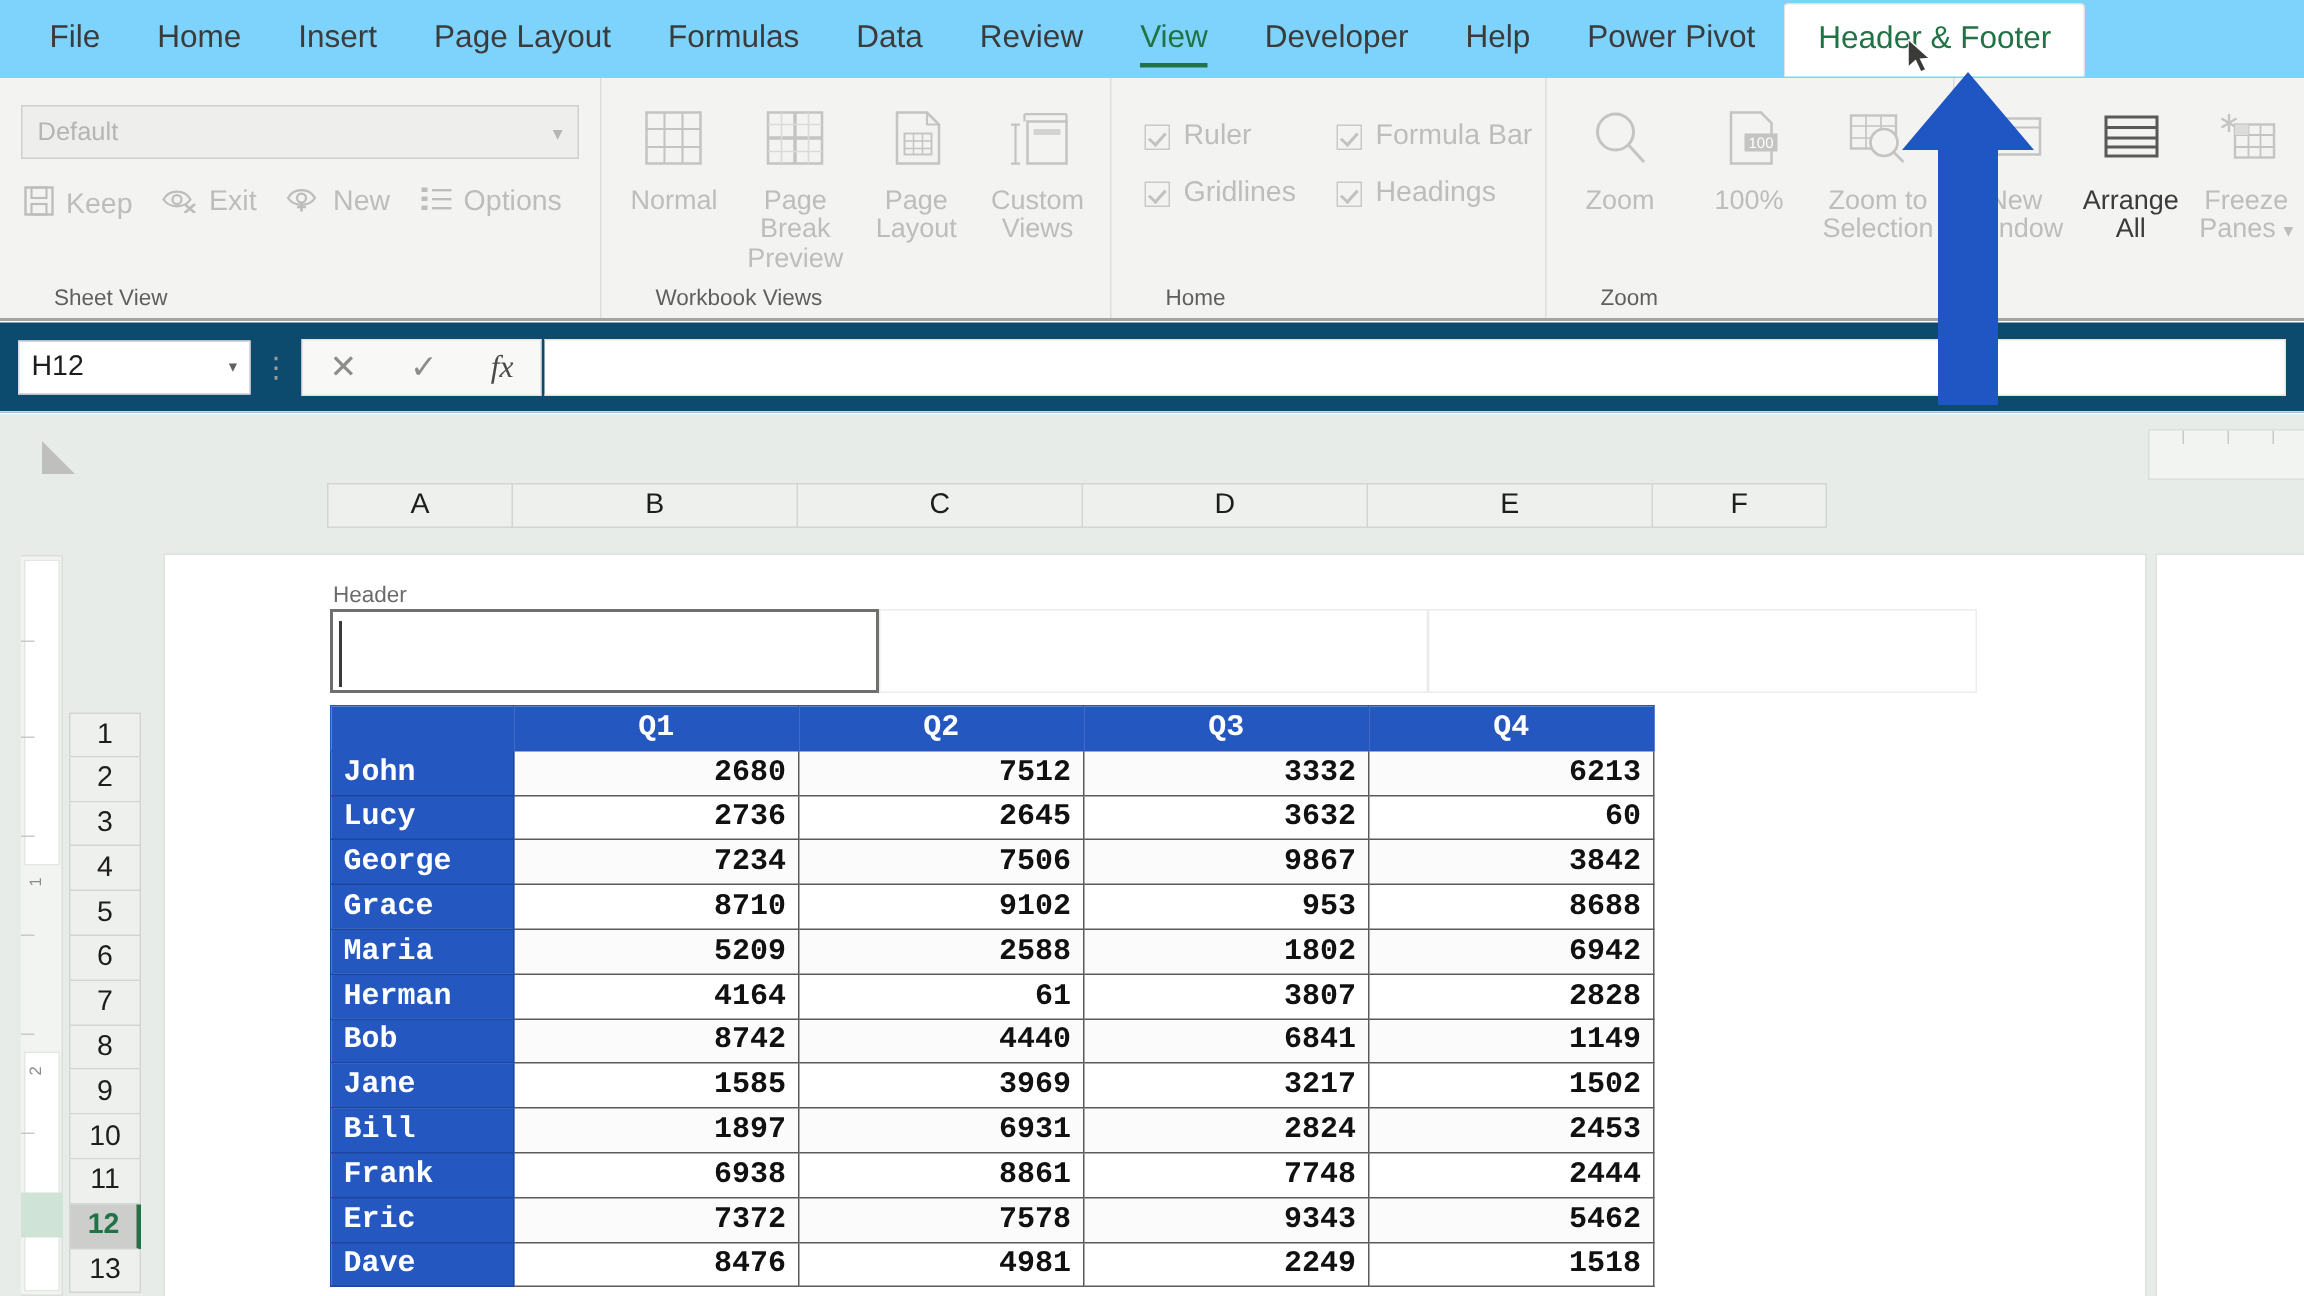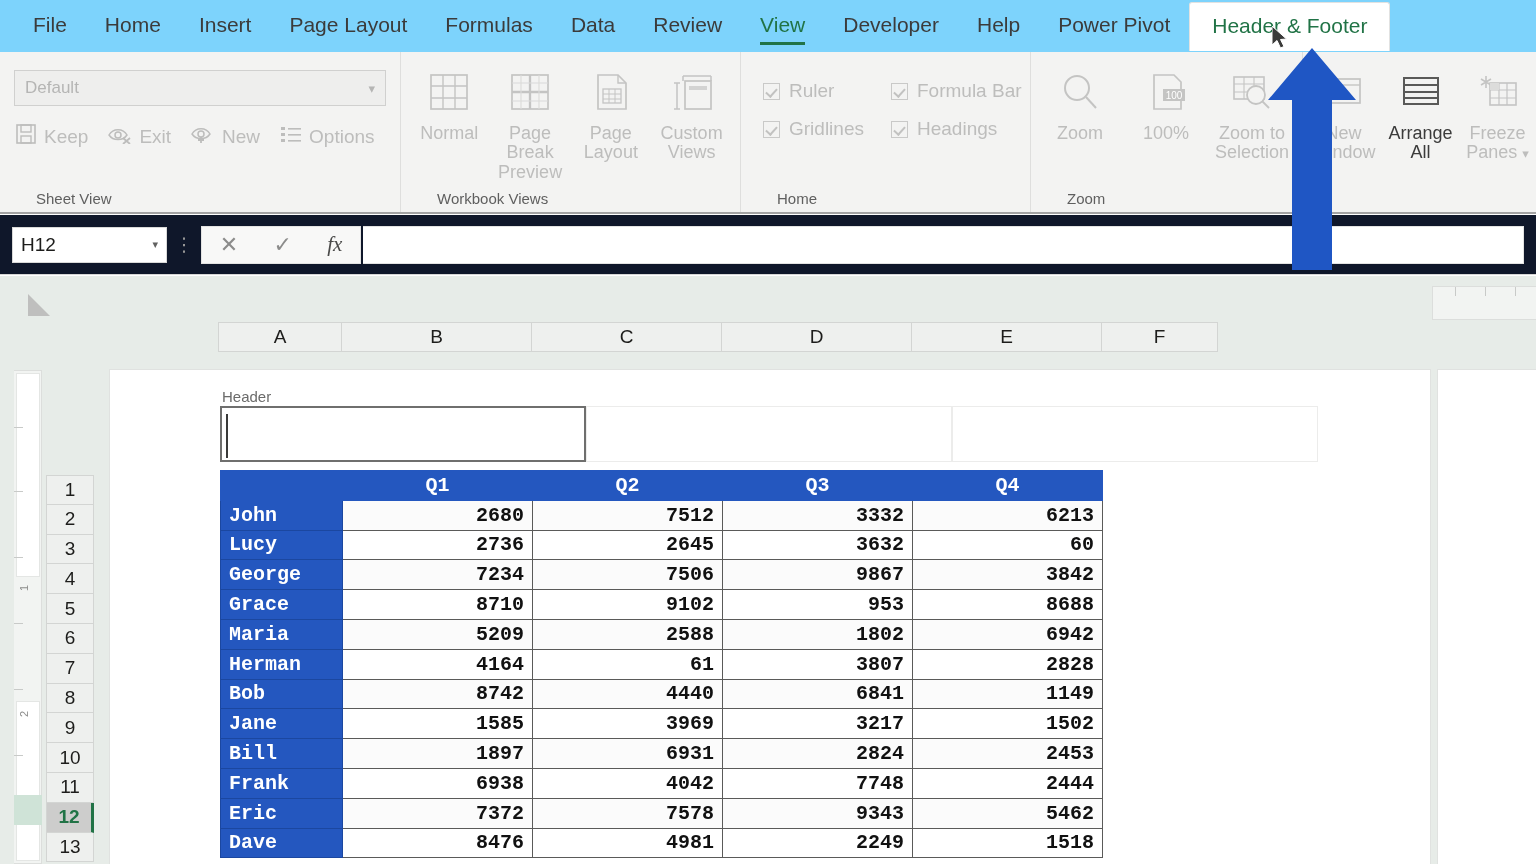--- a/index.html
+++ b/index.html
@@ -56,21 +56,21 @@
   .g-sheetview { width: 400px; }
   .sv-combo {
     margin: 12px auto 0 14px; width: 372px; height: 36px;
     border: 1px solid #d0d0cf; background: #eeeeed;
     display: flex; align-items: center;
     padding: 0 10px;
     font-size: 17px; color: #b5b5b4;
   }
   .sv-combo .caret { margin-left: auto; font-size: 13px; color: #b5b5b4; }
   .sv-row {
-    display: flex; align-items: center; gap: 7px;
+    display: flex; align-items: flex-start; gap: 7px;
     margin: 16px 0 0 14px; color: #bdbdbc; font-size: 19px;
   }
   .sv-item { display: flex; align-items: center; gap: 6px; margin-right: 12px; }
   .ico { display: inline-block; flex: none; }
 
   
   .g-wbviews { width: 340px; }
   .wb-row { display: flex; gap: 0; padding: 4px 8px 0 8px; }
   .wb-btn {
     width: 86px; text-align: center;
@@ -106,21 +106,21 @@
   
   .g-window { width: 236px; }
   .win-row { display: flex; padding: 4px 2px 0 2px; }
   .win-btn { width: 78px; text-align: center; font-size: 18px; line-height: 1.08; color: #bdbdbc; }
   .win-btn.on { color: #3b3b3b; }
   .win-btn .glyph { height: 62px; display: flex; align-items: center; justify-content: center; }
 
   
   .fbar {
     position: absolute; left: 0; top: 215px; width: 1536px; height: 60px;
-    background: #0f172a; border-bottom: 1px solid #d6d6d5;
+    background: #0c4a6e; border-bottom: 1px solid #d6d6d5;
     display: flex; align-items: center; padding: 0 12px;
   }
   .namebox {
     width: 155px; height: 36px; background: #ffffff; border: 1px solid #d9d9d8;
     display: flex; align-items: center; padding: 0 8px;
     font-size: 19px; color: #1d1d1b;
   }
   .namebox .caret { margin-left: auto; font-size: 11px; color: #616160; }
   .fbar-dots { width: 34px; text-align: center; color: #9a9a99; font-size: 19px; letter-spacing: 0; }
   .fbtns {
@@ -641,21 +641,21 @@
           <tr>
             <td class="nm">Bill</td>
             <td class="v">1897</td>
             <td class="v">6931</td>
             <td class="v">2824</td>
             <td class="v">2453</td>
           </tr>
           <tr>
             <td class="nm">Frank</td>
             <td class="v">6938</td>
-            <td class="v">4042</td>
+            <td class="v">8861</td>
             <td class="v">7748</td>
             <td class="v">2444</td>
           </tr>
           <tr>
             <td class="nm">Eric</td>
             <td class="v">7372</td>
             <td class="v">7578</td>
             <td class="v">9343</td>
             <td class="v">5462</td>
           </tr>

